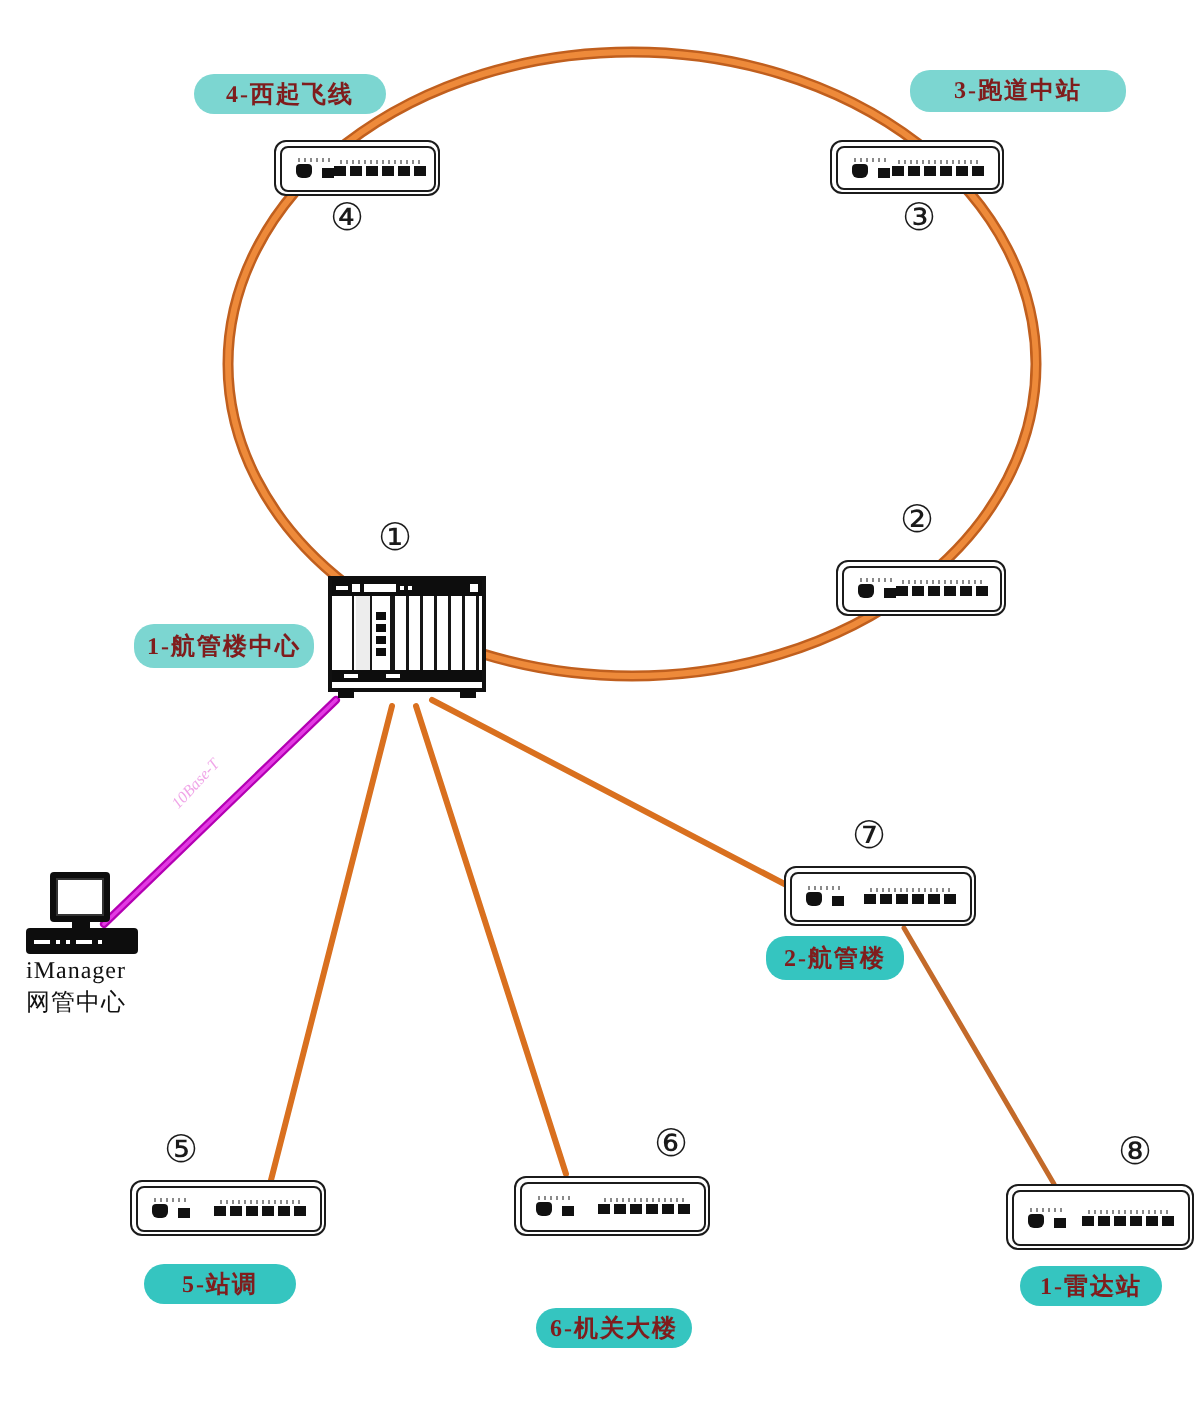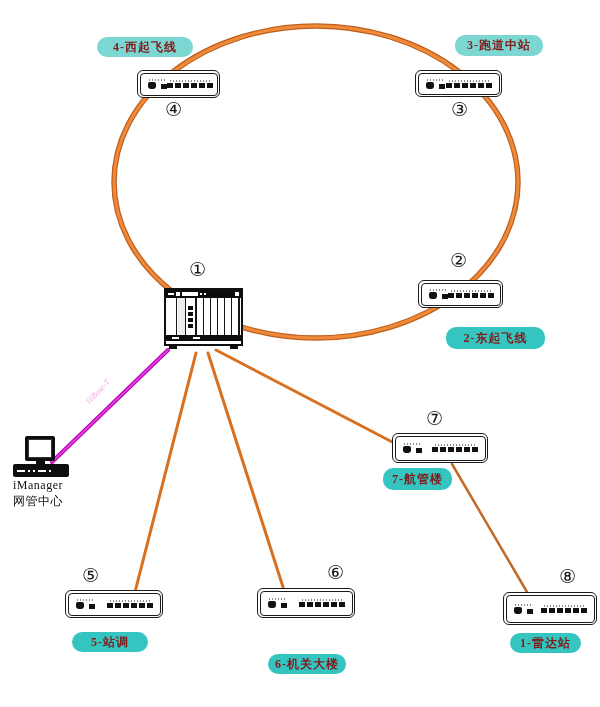--- a/index.html
+++ b/index.html
@@ -97,21 +97,21 @@
   .dev2{left:418px;top:280px;width:85px;height:28px;}
   .dev7{left:392px;top:433px;width:96px;height:30px;}
   .dev5{left:65px;top:590px;width:98px;height:28px;}
   .dev6{left:257px;top:588px;width:98px;height:30px;}
   .dev8{left:503px;top:592px;width:94px;height:33px;}
   .num1{left:189px;top:260px;} .num2{left:450px;top:251px;} .num3{left:451px;top:100px;}
   .num4{left:165px;top:100px;} .num5{left:82px;top:566px;} .num6{left:327px;top:563px;}
   .num7{left:426px;top:409px;} .num8{left:559px;top:567px;}
   .pill1{left:67px;top:312px;width:90px;height:22px;}
   .pill2{left:446px;top:327px;width:99px;height:22px;}
-  .pill3{left:455px;top:35px;width:88px;height:21px;}
+  .pill3{left:455px;top:35px;width:108px;height:21px;}
   .pill4{left:97px;top:37px;width:96px;height:20px;}
   .pill5{left:72px;top:632px;width:76px;height:20px;}
   .pill6{left:268px;top:654px;width:78px;height:20px;}
   .pill7{left:383px;top:468px;width:69px;height:22px;}
   .pill8{left:510px;top:633px;width:71px;height:20px;}
 </style>
 </head>
 <body>
 
 <div id="canvas">
@@ -150,20 +150,21 @@
         </div>
     </div>
     <div class="rack-base">
       <span class="base-dash"></span>
         <span class="base-dash"></span>
     </div>
     <div class="foot l"></div>
       <div class="foot r"></div>
   </div>
   <div class="num num1">①</div>
+  <div class="pill light pill1">1-航管楼中心</div>
 
   <div class="device dev2">
     <div class="inner">
       <span class="grp">
           <span class="ticks t-a"></span>
         <span class="iconrow">
             <span class="conn-round"></span>
         <span class="conn-square"></span>
           </span>
         </span>
@@ -174,21 +175,20 @@
             <i></i>
             <i></i>
             <i></i>
             <i></i>
             <i></i>
           </span>
         </span>
     </div>
   </div>
   <div class="num num2">②</div>
-  <div class="pill strong pill2">2-东起飞线</div>
 
   <div class="device dev3">
     <div class="inner">
       <span class="grp">
           <span class="ticks t-a"></span>
         <span class="iconrow">
             <span class="conn-round"></span>
         <span class="conn-square"></span>
           </span>
         </span>
@@ -299,21 +299,21 @@
             <i></i>
             <i></i>
             <i></i>
             <i></i>
             <i></i>
           </span>
         </span>
     </div>
   </div>
   <div class="num num7">⑦</div>
-  <div class="pill strong pill7">7-航管楼</div>
+  <div class="pill strong pill7">2-航管楼</div>
 
   <div class="device dev8">
     <div class="inner">
       <span class="grp">
           <span class="ticks t-a"></span>
         <span class="iconrow">
             <span class="conn-round"></span>
         <span class="conn-square"></span>
           </span>
         </span>

